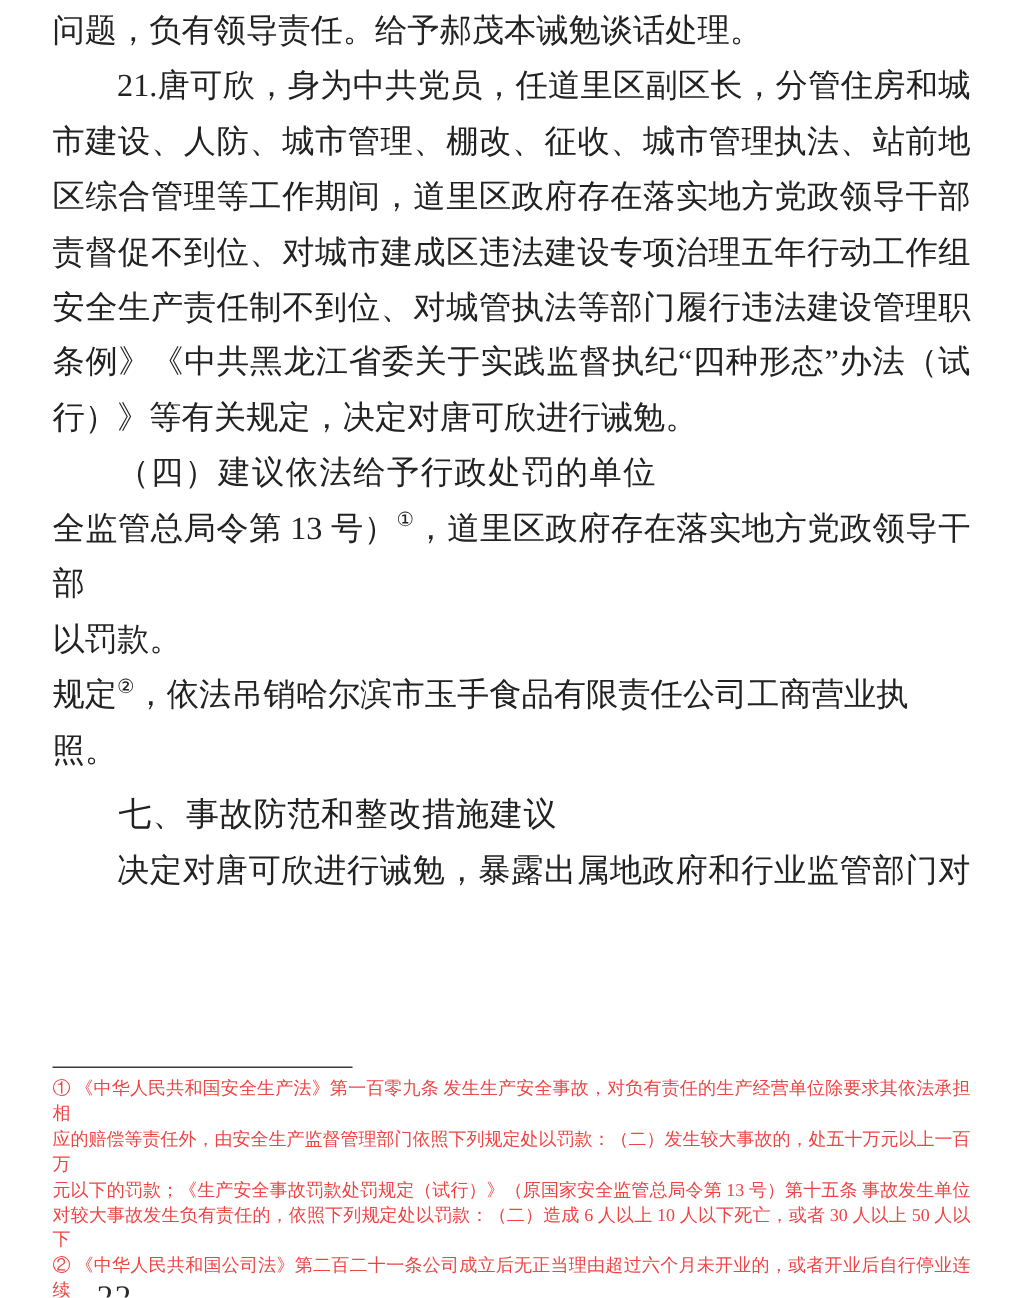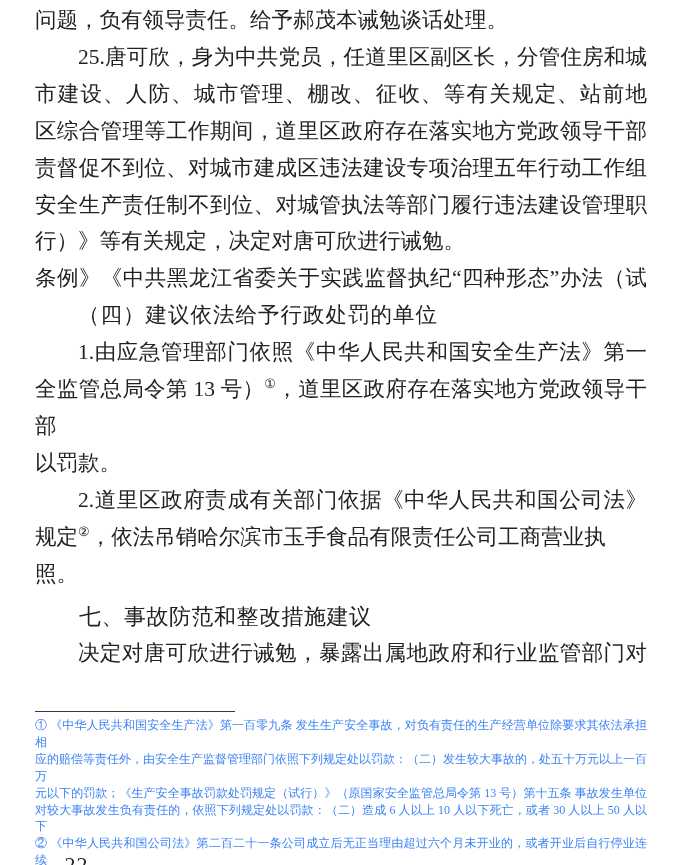--- a/index.html
+++ b/index.html
@@ -53,21 +53,21 @@
   }
   .fn-separator {
     width: 200px;
     height: 0;
     border-top: 1.5px solid #3a3a3a;
     margin-bottom: 5px;
   }
   .fn-line {
     font-size: 12px;
     line-height: 16.9px;
-    color: #3b82f6;
+    color: #ef4444;
     white-space: pre-wrap;
   }
   .fn-line.fill {
     text-align: justify;
     text-align-last: justify;
     text-justify: inter-character;
   }
   .page-number {
     position: absolute;
     left: 35px;
@@ -77,32 +77,30 @@
     color: #2a2a2a;
     margin-top: 16px;
   }
 </style>
 </head>
 <body>
 
 <div class="page">
   <div class="doc-body">
       <div class="line body"><span>问题，负有领导责任。给予郝茂本诫勉谈话处理。</span></div>
-      <div class="line body indent fill"><span>25.唐可欣，身为中共党员，任道里区副区长，分管住房和城</span></div>
-      <div class="line body fill"><span>市建设、人防、城市管理、棚改、征收、等有关规定、站前地</span></div>
+      <div class="line body indent fill"><span>21.唐可欣，身为中共党员，任道里区副区长，分管住房和城</span></div>
+      <div class="line body fill"><span>市建设、人防、城市管理、棚改、征收、城市管理执法、站前地</span></div>
       <div class="line body fill"><span>区综合管理等工作期间，道里区政府存在落实地方党政领导干部</span></div>
       <div class="line body fill"><span>责督促不到位、对城市建成区违法建设专项治理五年行动工作组</span></div>
       <div class="line body fill"><span>安全生产责任制不到位、对城管执法等部门履行违法建设管理职</span></div>
+      <div class="line body fill"><span>条例》《中共黑龙江省委关于实践监督执纪“四种形态”办法（试</span></div>
       <div class="line body"><span>行）》等有关规定，决定对唐可欣进行诫勉。</span></div>
-      <div class="line body fill"><span>条例》《中共黑龙江省委关于实践监督执纪“四种形态”办法（试</span></div>
       <div class="line kai indent"><span>（四）建议依法给予行政处罚的单位</span></div>
-      <div class="line body indent fill"><span>1.由应急管理部门依照《中华人民共和国安全生产法》第一</span></div>
       <div class="line body fill"><span>全监管总局令第 13 号）</span><sup class="fnref">①</sup><span>，道里区政府存在落实地方党政领导干部</span></div>
       <div class="line body"><span>以罚款。</span></div>
-      <div class="line body indent fill"><span>2.道里区政府责成有关部门依据《中华人民共和国公司法》</span></div>
       <div class="line body"><span>规定</span><sup class="fnref">②</sup><span>，依法吊销哈尔滨市玉手食品有限责任公司工商营业执照。</span></div>
       <div class="line hei indent"><span>七、事故防范和整改措施建议</span></div>
       <div class="line body indent fill"><span>决定对唐可欣进行诫勉，暴露出属地政府和行业监管部门对</span></div>
     </div>
   <div class="footnote-area">
     <div class="fn-separator"></div>
     <div>
         <div class="fn-line fill">① 《中华人民共和国安全生产法》第一百零九条 发生生产安全事故，对负有责任的生产经营单位除要求其依法承担相</div>
         <div class="fn-line fill">应的赔偿等责任外，由安全生产监督管理部门依照下列规定处以罚款：（二）发生较大事故的，处五十万元以上一百万</div>
         <div class="fn-line fill">元以下的罚款；《生产安全事故罚款处罚规定（试行）》（原国家安全监管总局令第 13 号）第十五条 事故发生单位</div>

